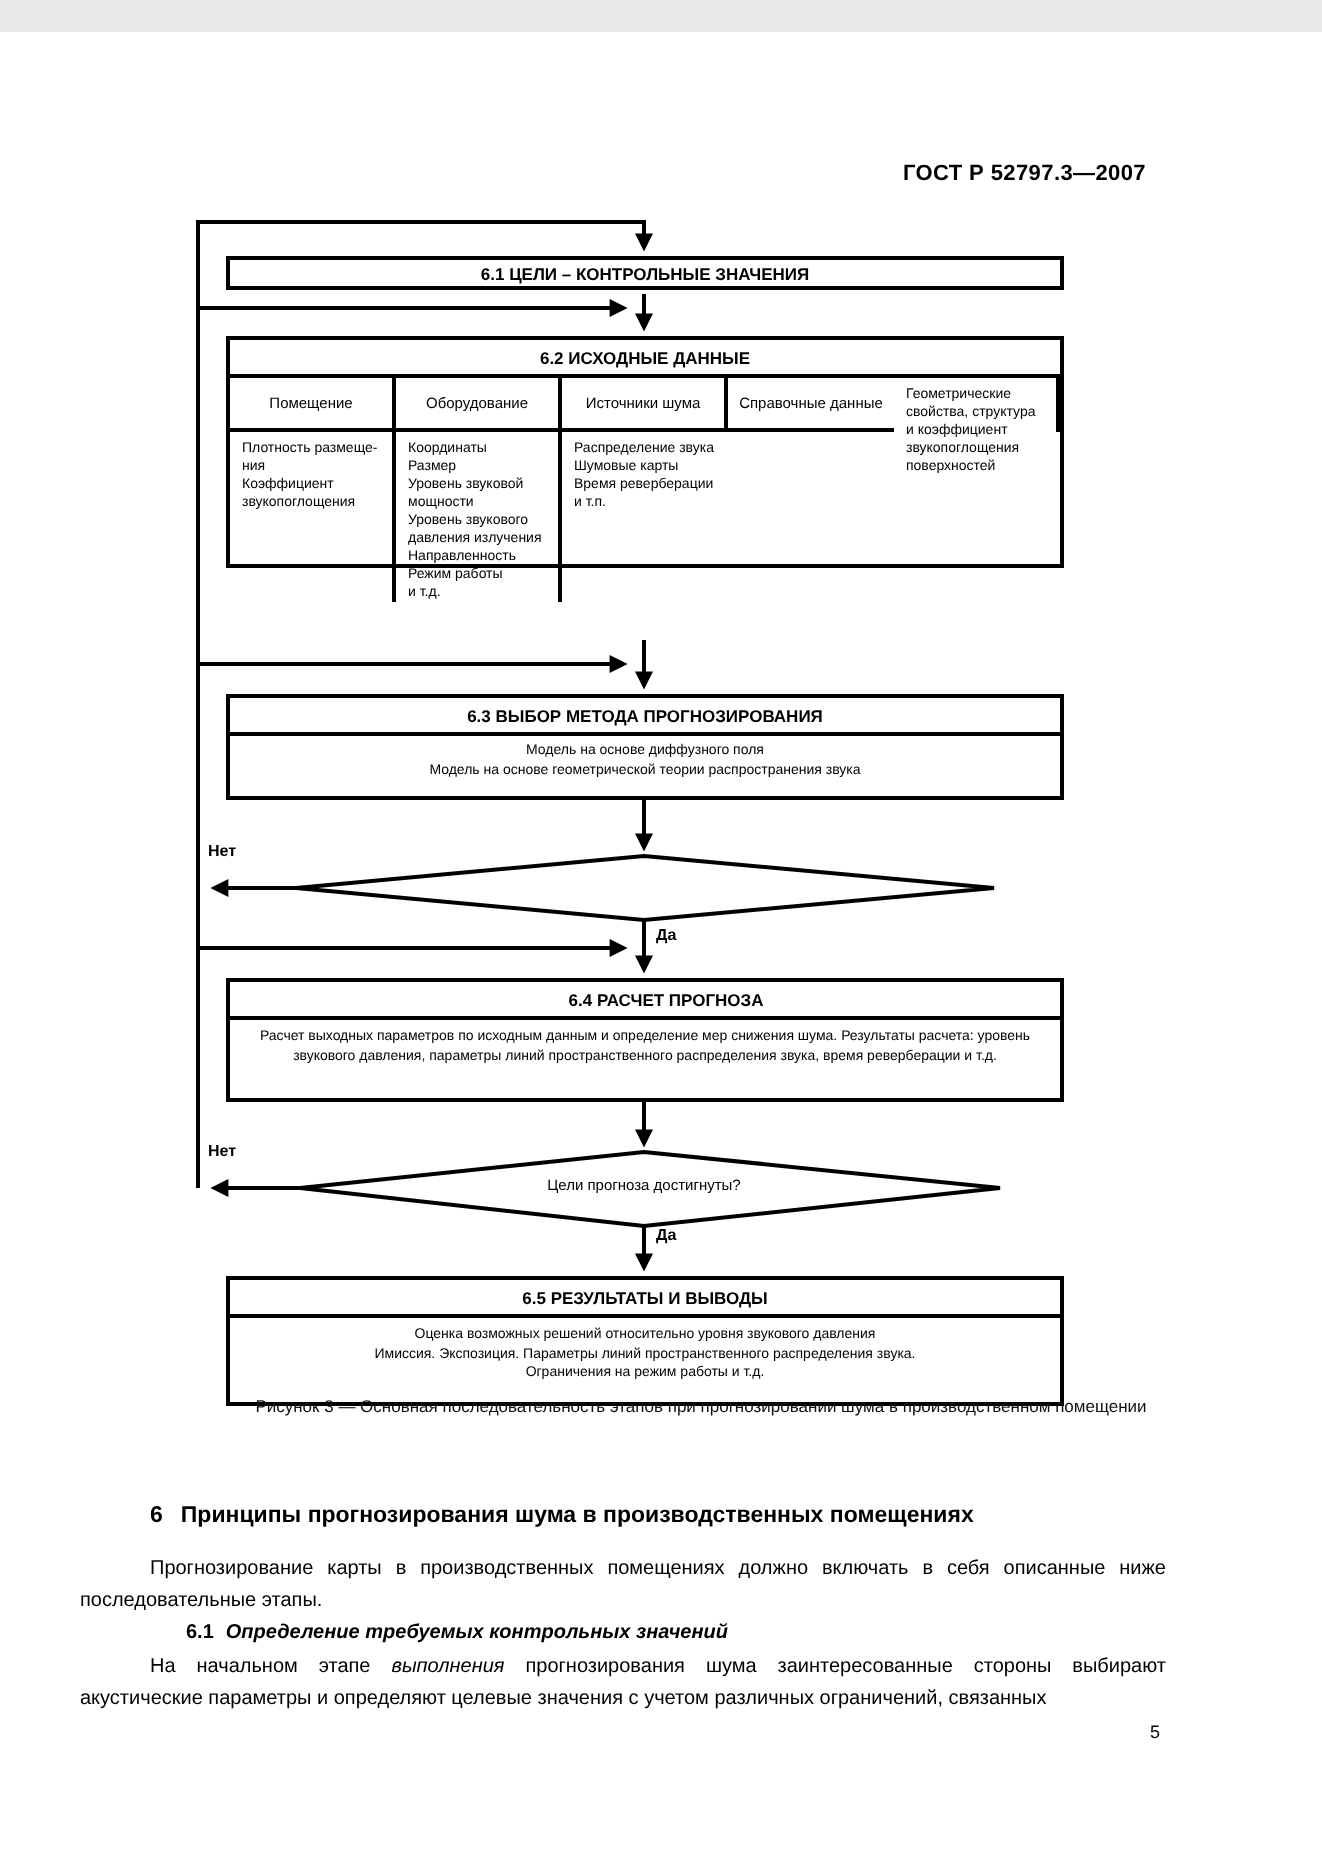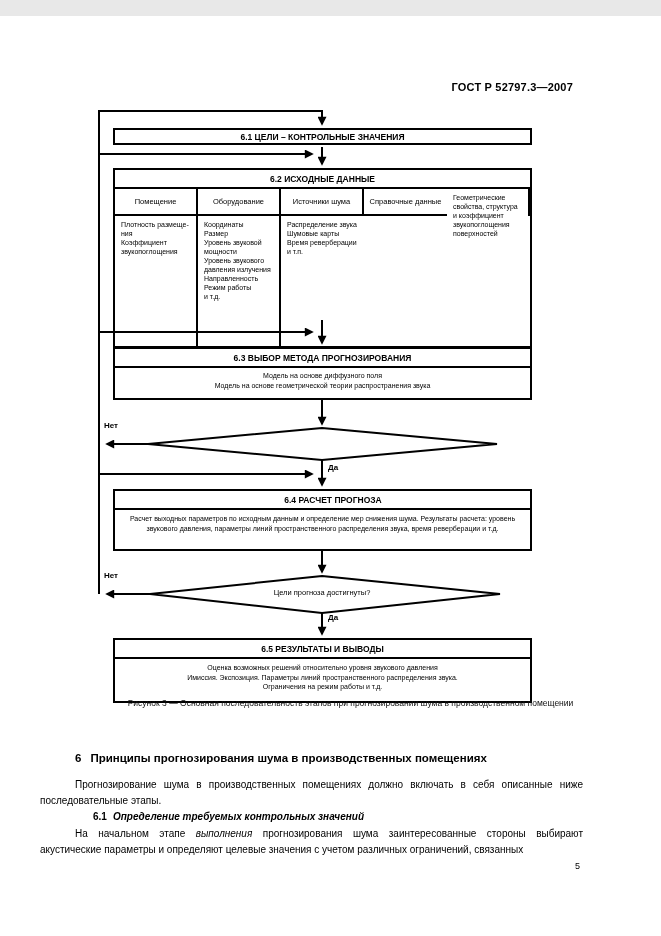--- a/index.html
+++ b/index.html
@@ -12,21 +12,21 @@
   
   .gost-header{top:65px;right:88px;font-size:11px;font-weight:bold;letter-spacing:0.2px;}
   
   .fc-svg{top:0;left:0;}
   
   .box{position:absolute;border:2px solid #000;box-sizing:border-box;background:transparent;}
   .box-title{font-size:8.5px;font-weight:bold;text-align:center;display:flex;align-items:center;justify-content:center;}
   .bb{border-bottom:2px solid #000;box-sizing:border-box;}
   .box61{left:113px;top:112px;width:419px;height:17px;}
   .box61 .box-title{height:100%;}
-  .box62{left:113px;top:152px;width:419px;height:180px;display:flex;flex-direction:column;}
+  .box62{left:113px;top:152px;width:419px;height:116px;display:flex;flex-direction:column;}
   .box62 .box-title{height:19px;flex:0 0 19px;}
   .grid62{display:grid;grid-template-columns:1fr 1fr 1fr 1fr 1fr;grid-template-rows:27px 1fr;flex:1 1 auto;}
   .cell{box-sizing:border-box;}
   .cell.hdr{border-bottom:2px solid #000;font-size:7.5px;display:flex;align-items:center;justify-content:center;text-align:center;}
   .cell.body{font-size:7px;line-height:9px;padding:4px 3px 0 6px;white-space:pre-line;}
   .cell.rb{border-right:2px solid #000;}
   .box63{left:113px;top:331px;width:419px;height:53px;display:flex;flex-direction:column;}
   .box63 .box-title{height:19px;flex:0 0 19px;}
   .box-content{font-size:7px;line-height:9.5px;text-align:center;padding-top:3px;white-space:pre-line;}
   .box64{left:113px;top:473px;width:419px;height:62px;display:flex;flex-direction:column;}
@@ -157,21 +157,21 @@
 Имиссия. Экспозиция. Параметры линий пространственного распределения звука.
 Ограничения на режим работы и т.д.</div>
   </div>
 
   <div class="abs caption">Рисунок 3 — Основная последовательность этапов при прогнозировании шума в производственном помещении</div>
 
   <div class="abs heading6">
     <span class="hnum">6</span><span>Принципы прогнозирования шума в производственных помещениях</span>
   </div>
 
-  <p class="para p1">Прогнозирование шума в производственных помещениях должно включать в себя описанные ниже последовательные этапы.</p>
+  <p class="para p1">Прогнозирование карты в производственных помещениях должно включать в себя описанные ниже последовательные этапы.</p>
 
   <p class="subhead">
     <span>6.1</span><span class="it">Определение требуемых контрольных значений</span>
   </p>
 
   <p class="para p2"><span>На начальном этапе </span><span class="it">выполнения</span><span> прогнозирования шума заинтересованные стороны выбирают акустические параметры и определяют целевые значения с учетом различных ограничений, связанных</span></p>
 
   <div class="abs pagenum">5</div>
 
 </div>

